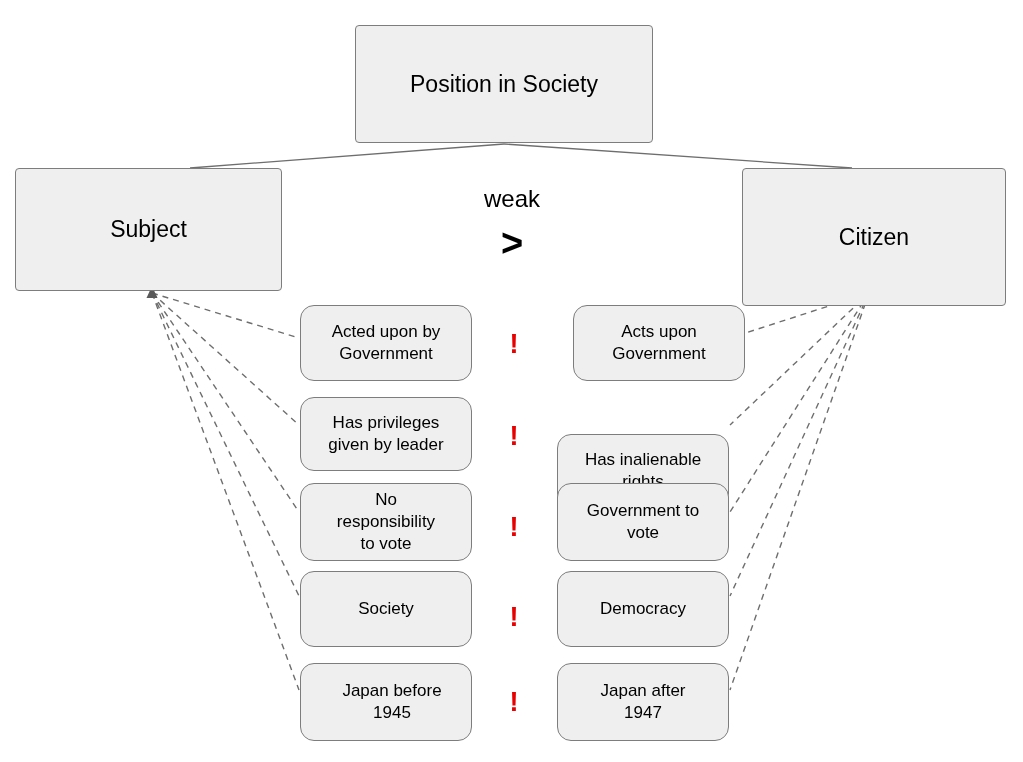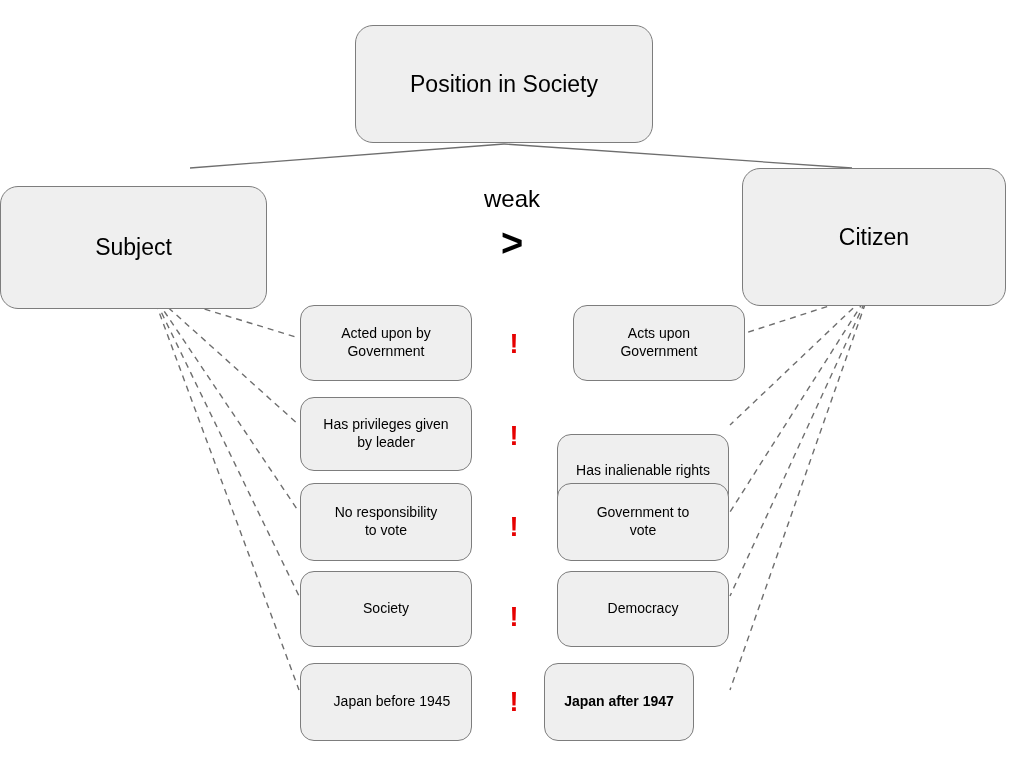--- a/index.html
+++ b/index.html
@@ -20,41 +20,41 @@
     z-index: 2;
     background: #efefef;
     border: 1.5px solid #7d7d7d;
     box-sizing: border-box;
     display: flex;
     align-items: center;
     justify-content: center;
     text-align: center;
   }
 
-  .big   { border-radius: 18px; font-size: 23px; }
-  .small { border-radius: 14px; font-size: 14px; line-height: 1.28; }
+  .big   { border-radius: 4px; font-size: 23px; }
+  .small { border-radius: 14px; font-size: 17px; line-height: 1.28; }
   .small span { display: inline-block; max-width: 140px; }
   .small.narrow span { max-width: 114px; }
   .small.mid    span { max-width: 122px; }
 
   .root    { left: 355px; top: 25px;  width: 298px; height: 118px; }
-  .subject { left: 0;  top: 168px; width: 267px; height: 123px; margin-top: 18px; }
+  .subject { left: 15px;  top: 168px; width: 267px; height: 123px; }
   .citizen { left: 742px; top: 168px; width: 264px; height: 138px; }
 
   .l1 { left: 300px; top: 305px; width: 172px; height: 76px; }
   .l2 { left: 300px; top: 397px; width: 172px; height: 74px; }
   .l3 { left: 300px; top: 483px; width: 172px; height: 78px; }
   .l4 { left: 300px; top: 571px; width: 172px; height: 76px; }
   .l5 { left: 300px; top: 663px; width: 172px; height: 78px; padding-left: 12px; }
 
   .r1 { left: 557px; top: 305px; width: 172px; height: 76px; margin-left: 16px; }
   .r2 { left: 557px; top: 397px; width: 172px; height: 74px; margin-top: 37px; }
   .r3 { left: 557px; top: 483px; width: 172px; height: 78px; }
   .r4 { left: 557px; top: 571px; width: 172px; height: 76px; }
-  .r5 { left: 544px; top: 663px; width: 150px; height: 78px; font-weight: bold; }
+  .r5 { left: 557px; top: 663px; width: 172px; height: 78px; }
 
   .weak-label {
     position: absolute; z-index: 2;
     left: 437px; top: 185px; width: 150px;
     text-align: center; font-size: 24px;
   }
   .gt-symbol {
     position: absolute; z-index: 2;
     left: 437px; top: 222px; width: 150px;
     text-align: center; font-size: 38px; font-weight: 700;

